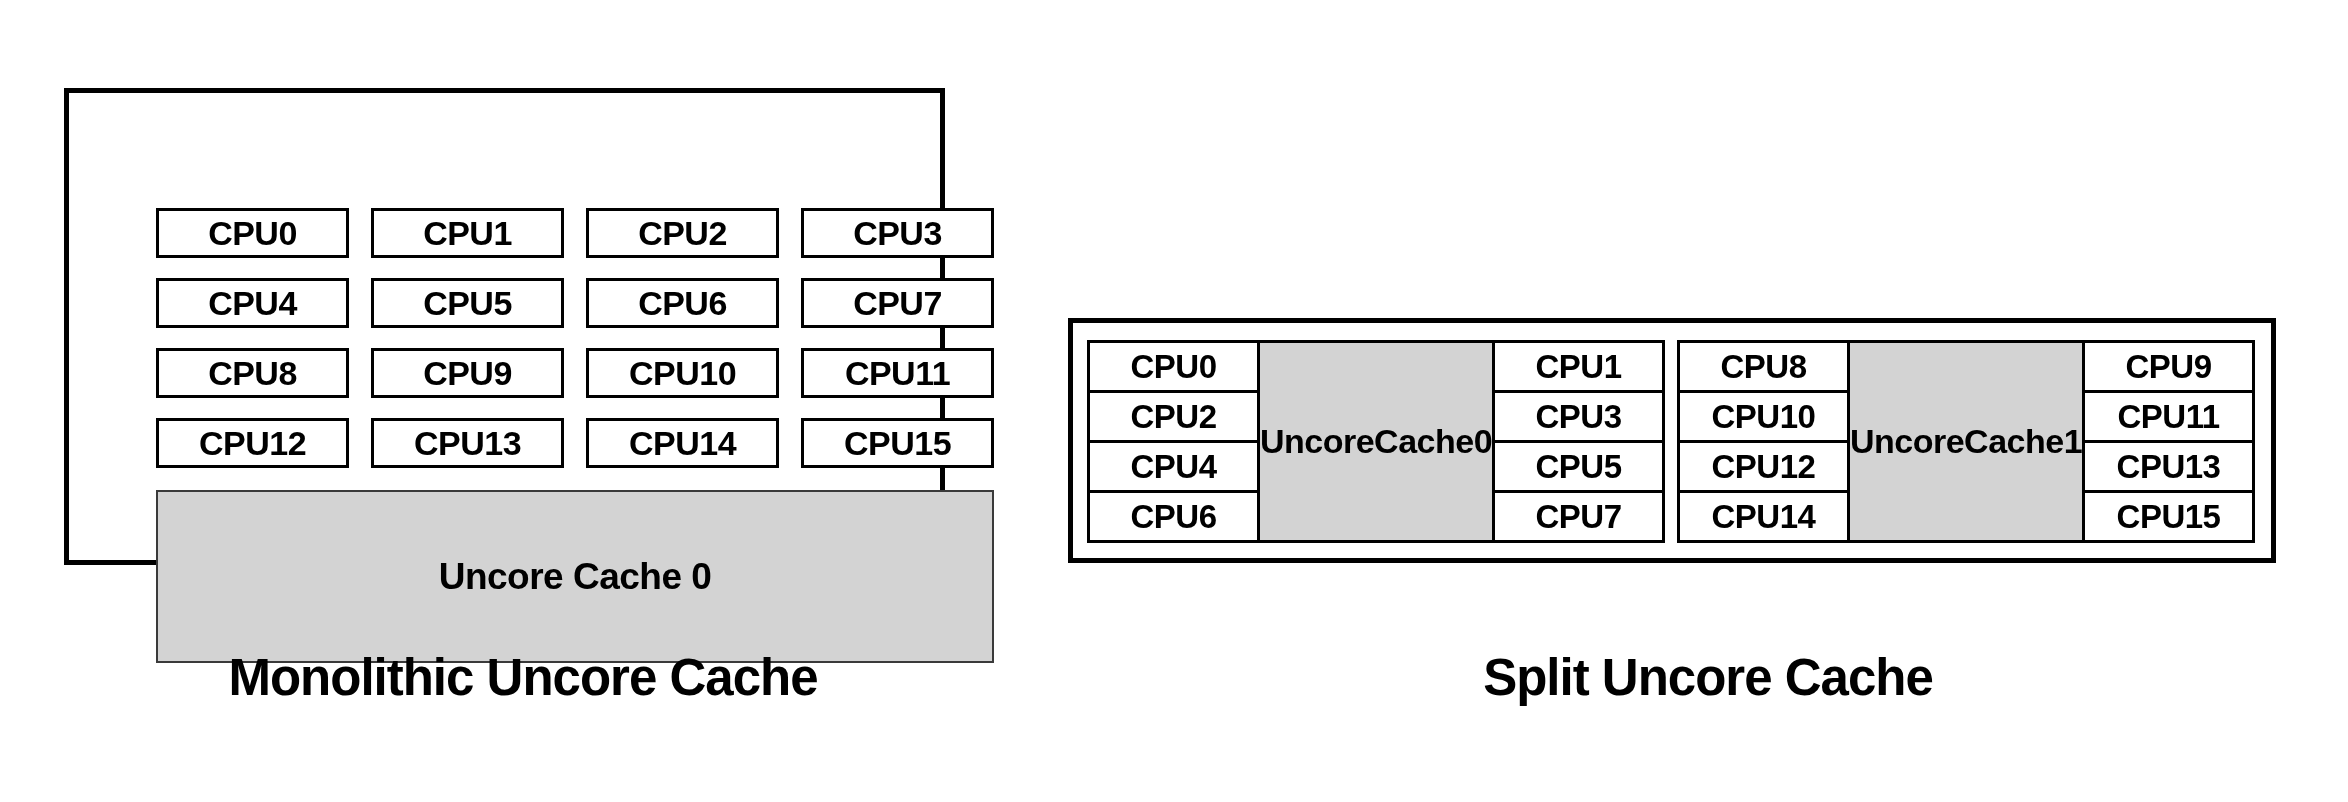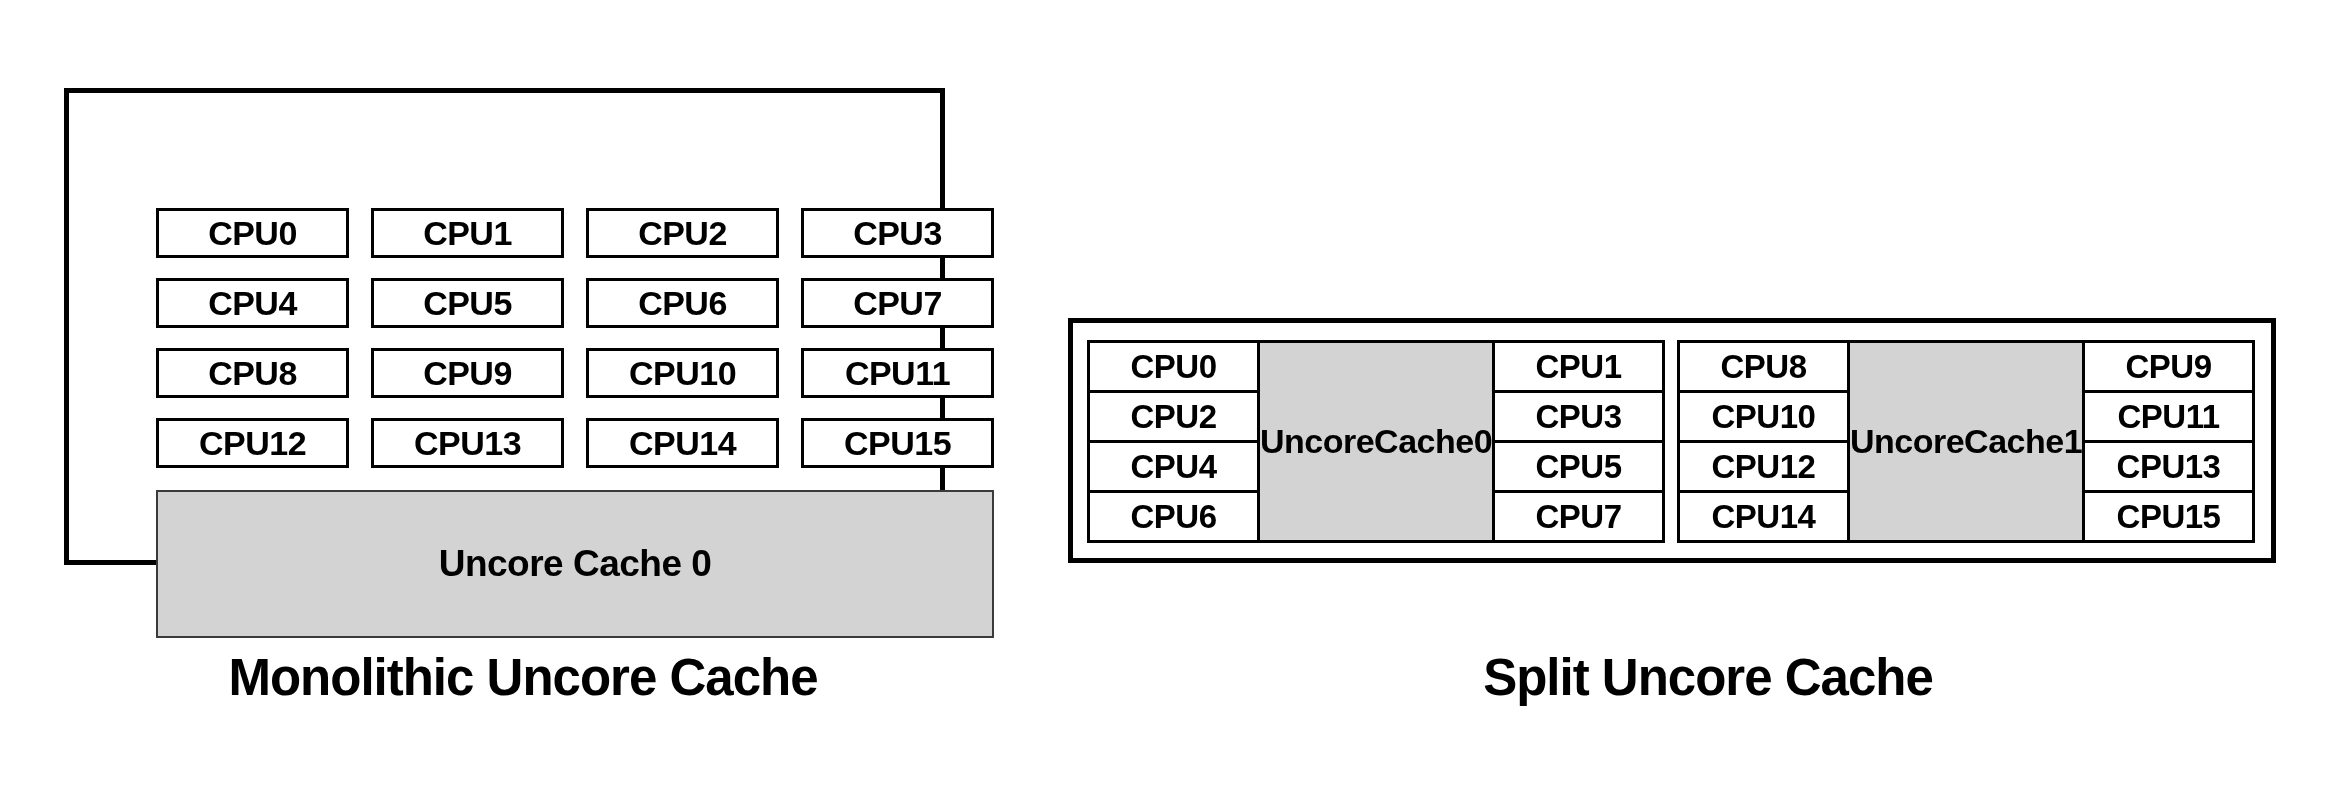--- a/index.html
+++ b/index.html
@@ -29,21 +29,21 @@
     column-gap: 22px; row-gap: 20px;
   }
   .cpu-box {
     border: 3px solid #000; box-sizing: border-box;
     background: #fff;
     display: flex; align-items: center; justify-content: center;
     font-weight: bold; font-size: 34px; letter-spacing: -0.5px;
   }
   .mono-cache {
     position: absolute;
-    left: 87px; top: 397px; width: 838px; height: 148px;
+    left: 87px; top: 397px; width: 838px; height: 173px;
     background: #d3d3d3;
     border: 2px solid #3a3a3a; box-sizing: border-box;
     display: flex; align-items: center; justify-content: center;
     font-weight: bold; font-size: 37px; letter-spacing: -0.5px;
   }
 
   
   .split-box {
     position: absolute;
     left: 1068px; top: 318px; width: 1208px; height: 245px;

